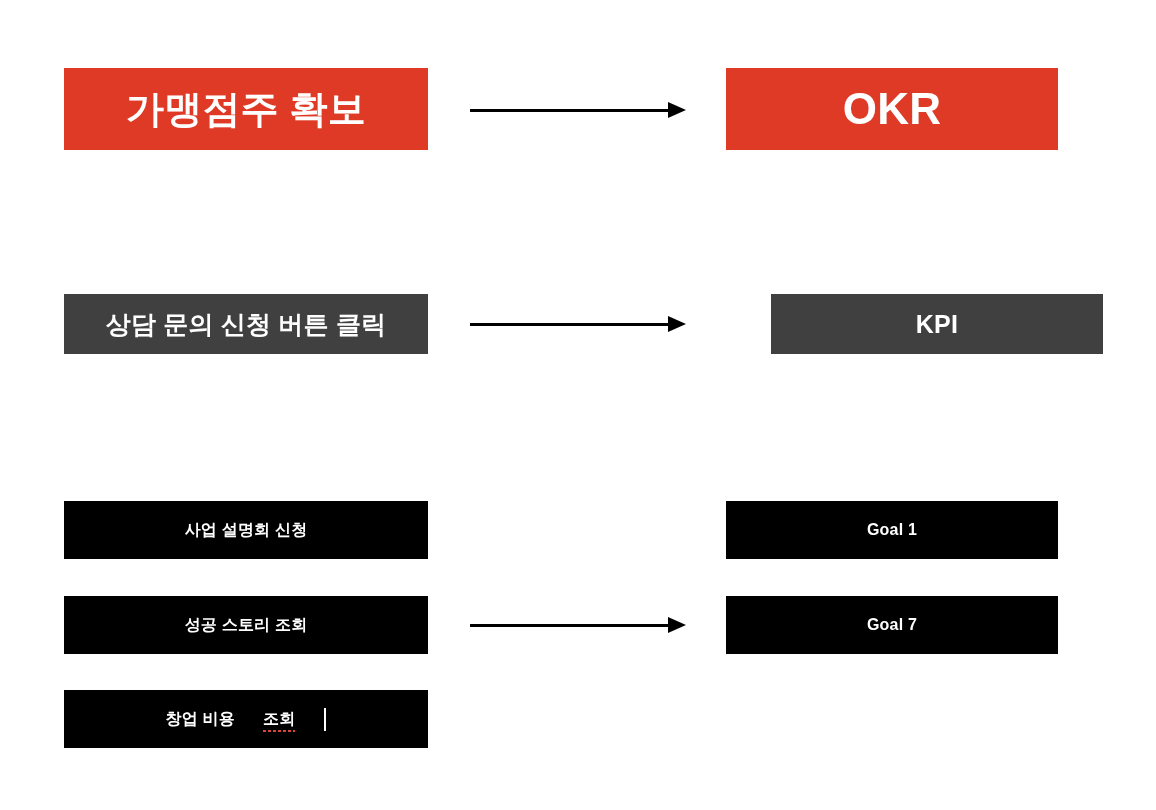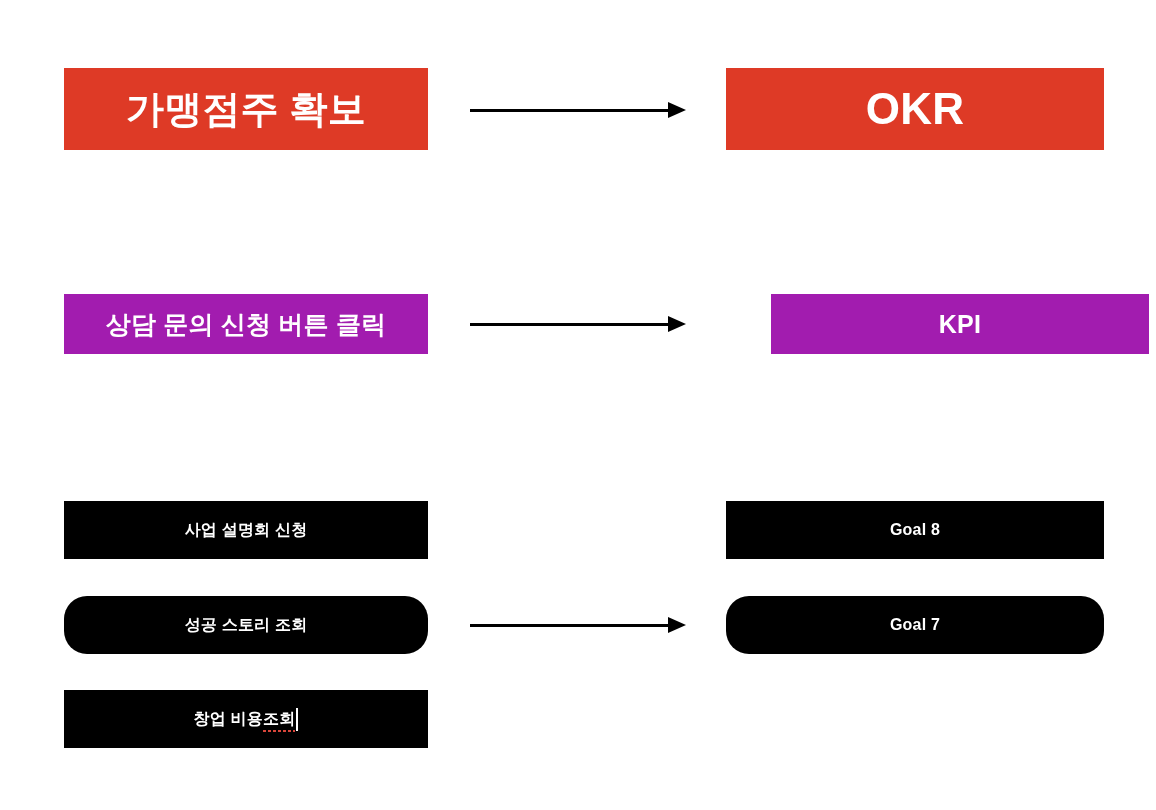--- a/index.html
+++ b/index.html
@@ -27,49 +27,49 @@
     justify-content: center;
     color: #ffffff;
     font-weight: bold;
     line-height: 1;
     letter-spacing: 0.2px;
     white-space: nowrap;
     box-sizing: border-box;
   }
 
   .col-left  { left: 64px;  width: 364px; }
-  .col-right { left: 726px; width: 378px; }
+  .col-right { left: 726px; width: 332px; }
 
   
   .row-okr {
     top: 68px;
     height: 82px;
     background: #de3a26;
   }
   .row-okr.col-left  { font-size: 38px; }
   .row-okr.col-right { font-size: 44px; }
 
   
   .row-kpi {
     top: 294px;
     height: 60px;
-    background: #a21caf;
+    background: #404040;
   }
   .row-kpi.col-left  { font-size: 25px; }
   .row-kpi.col-right { font-size: 25px; margin-left: 45px; }
 
   
   .row-goal {
     height: 58px;
     background: #000000;
     font-size: 16px;
   }
   .goal-1 { top: 501px; }
-  .goal-2 { top: 596px; border-radius: 23px; }
-  .goal-3 { top: 690px; }
+  .goal-2 { top: 596px; }
+  .goal-3 { top: 690px; gap: 28px; }
 
   
   .arrow {
     position: absolute;
     height: 22px;
     left: 470px;
     width: 216px;
     pointer-events: none;
   }
   .arrow .shaft {
@@ -138,21 +138,21 @@
 
   <div class="arrow arrow-kpi">
     <div class="shaft"></div>
     <div class="head"></div>
   </div>
 
   <div class="box col-right row-kpi">KPI</div>
 
   <div class="box col-left row-goal goal-1">사업 설명회 신청</div>
 
-  <div class="box col-right row-goal goal-1">Goal 8</div>
+  <div class="box col-right row-goal goal-1">Goal 1</div>
 
   <div class="box col-left row-goal goal-2">성공 스토리 조회</div>
 
   <div class="arrow arrow-goal">
     <div class="shaft"></div>
     <div class="head"></div>
   </div>
 
   <div class="box col-right row-goal goal-2">Goal 7</div>
 

